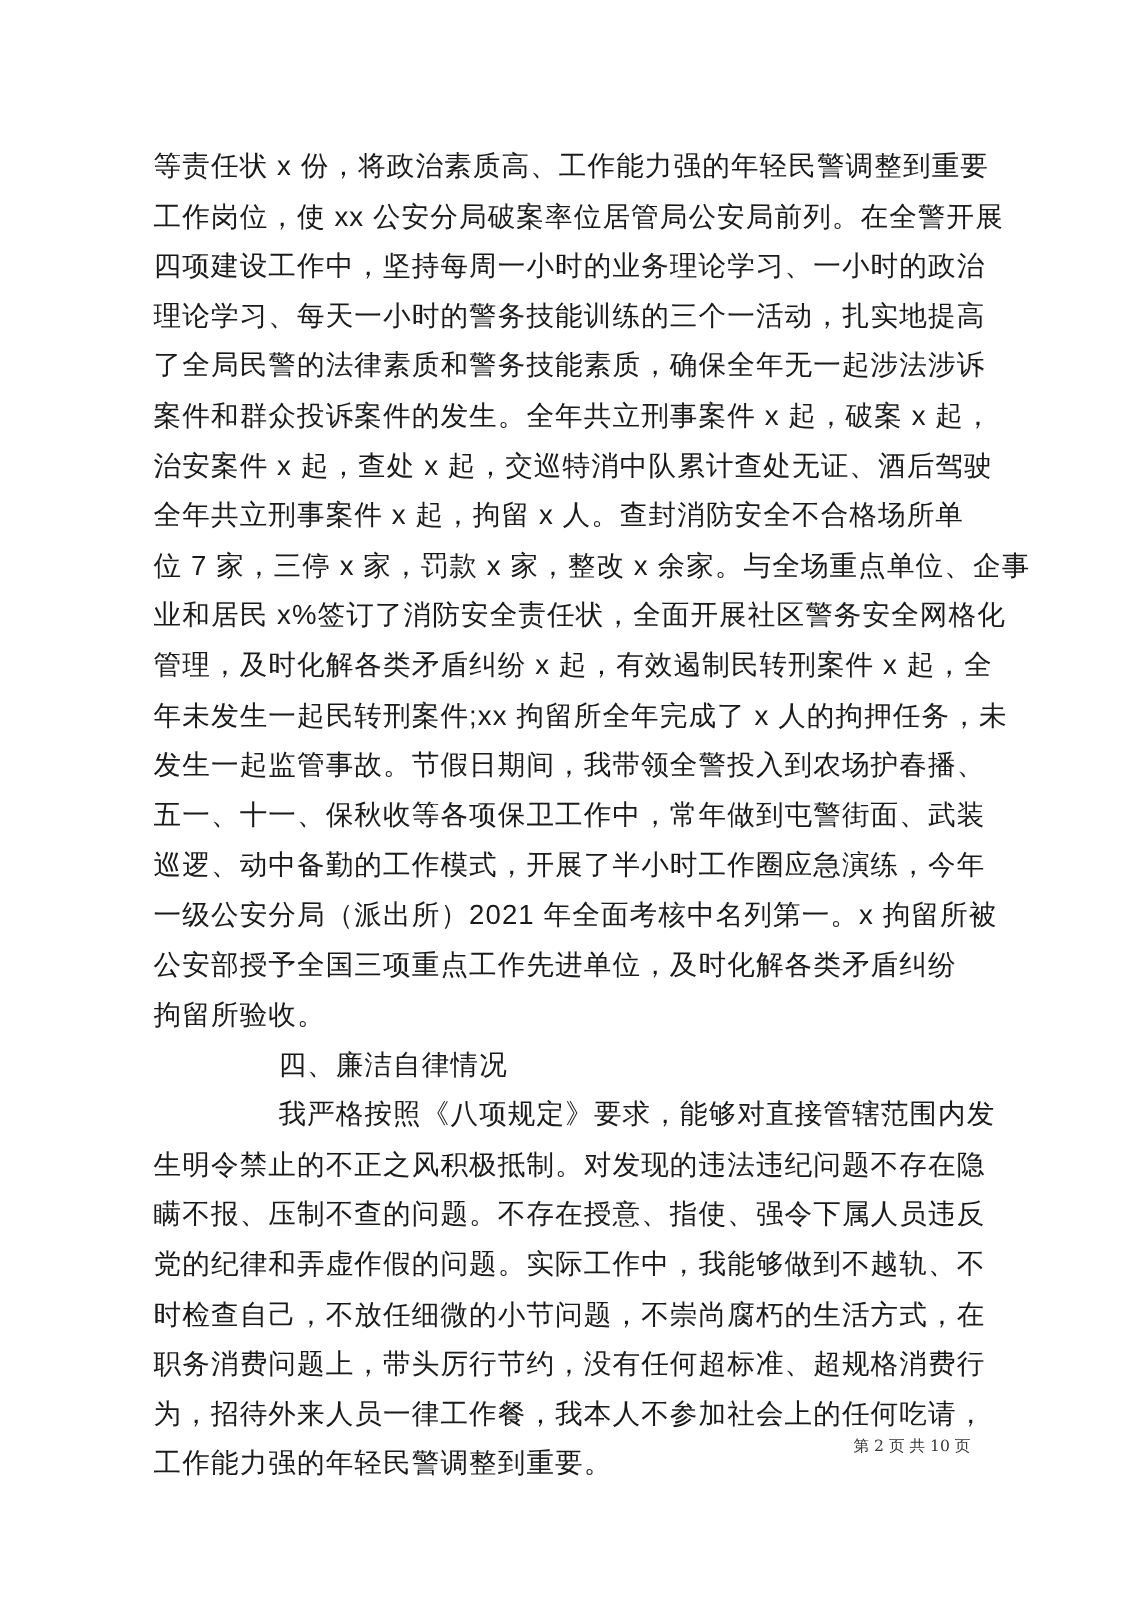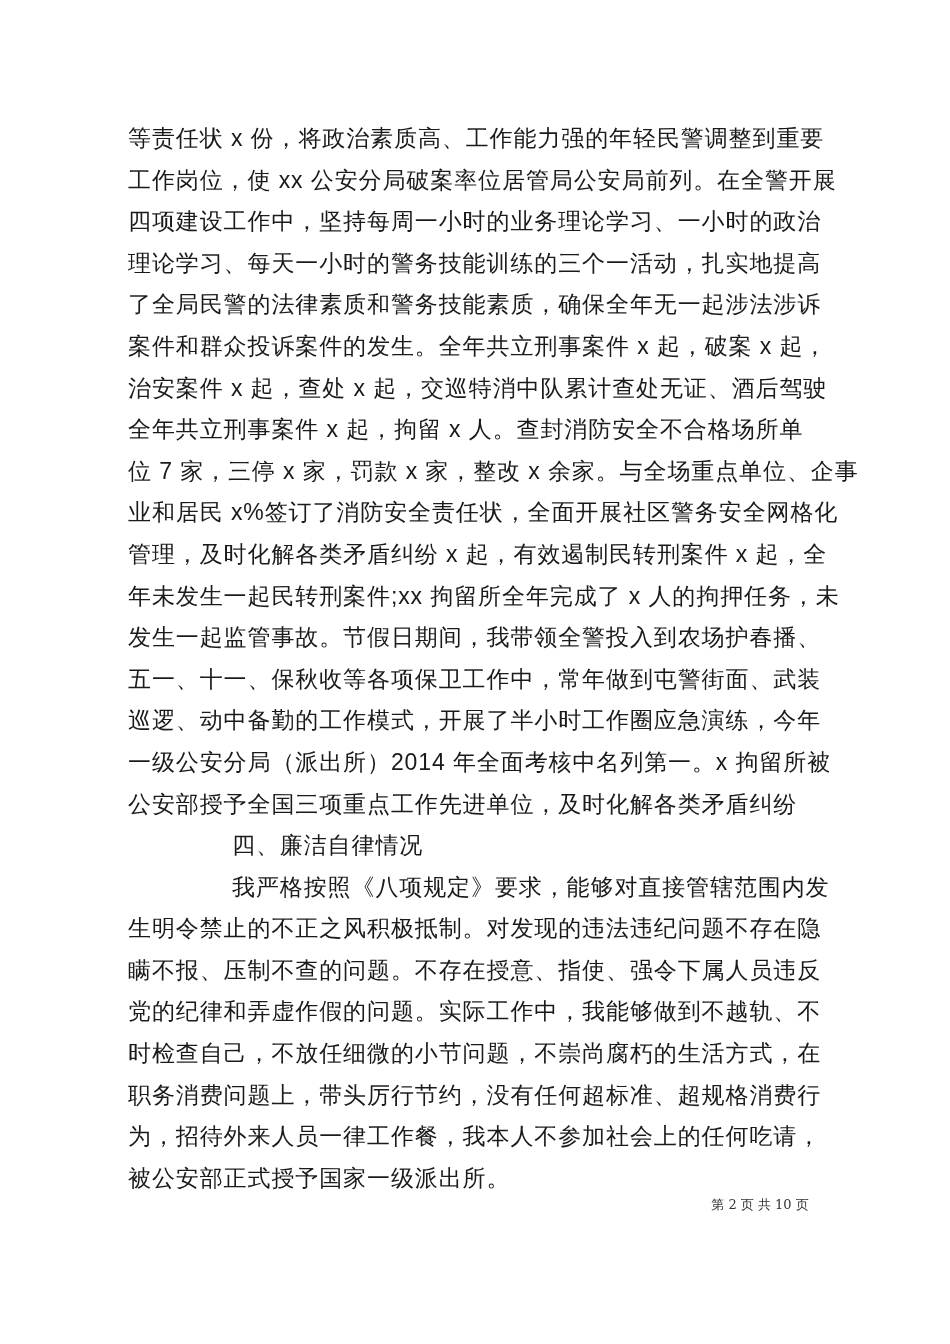--- a/index.html
+++ b/index.html
@@ -37,29 +37,30 @@
     <div class="line">案件和群众投诉案件的发生。全年共立刑事案件 x 起，破案 x 起，</div>
     <div class="line">治安案件 x 起，查处 x 起，交巡特消中队累计查处无证、酒后驾驶</div>
     <div class="line">全年共立刑事案件 x 起，拘留 x 人。查封消防安全不合格场所单</div>
     <div class="line">位 7 家，三停 x 家，罚款 x 家，整改 x 余家。与全场重点单位、企事</div>
     <div class="line">业和居民 x%签订了消防安全责任状，全面开展社区警务安全网格化</div>
     <div class="line">管理，及时化解各类矛盾纠纷 x 起，有效遏制民转刑案件 x 起，全</div>
     <div class="line">年未发生一起民转刑案件;xx 拘留所全年完成了 x 人的拘押任务，未</div>
     <div class="line">发生一起监管事故。节假日期间，我带领全警投入到农场护春播、</div>
     <div class="line">五一、十一、保秋收等各项保卫工作中，常年做到屯警街面、武装</div>
     <div class="line">巡逻、动中备勤的工作模式，开展了半小时工作圈应急演练，今年</div>
-    <div class="line">一级公安分局（派出所）2014 年全面考核中名列第一。x 拘留所被</div>
+    <div class="line">一级公安分局（派出所）2021 年全面考核中名列第一。x 拘留所被</div>
     <div class="line">公安部授予全国三项重点工作先进单位，及时化解各类矛盾纠纷</div>
+    <div class="line">拘留所验收。</div>
 
     <div class="line indent">四、廉洁自律情况</div>
 
     <div class="line indent">我严格按照《八项规定》要求，能够对直接管辖范围内发</div>
     <div class="line">生明令禁止的不正之风积极抵制。对发现的违法违纪问题不存在隐</div>
     <div class="line">瞒不报、压制不查的问题。不存在授意、指使、强令下属人员违反</div>
     <div class="line">党的纪律和弄虚作假的问题。实际工作中，我能够做到不越轨、不</div>
     <div class="line">时检查自己，不放任细微的小节问题，不崇尚腐朽的生活方式，在</div>
     <div class="line">职务消费问题上，带头厉行节约，没有任何超标准、超规格消费行</div>
     <div class="line">为，招待外来人员一律工作餐，我本人不参加社会上的任何吃请，</div>
-    <div class="line">被公安部正式授予国家一级派出所。</div>
+    <div class="line">工作能力强的年轻民警调整到重要。</div>
   </div>
 
   <div class="footer">第 2 页 共 10 页</div>
 </div>
 
 </body></html>

